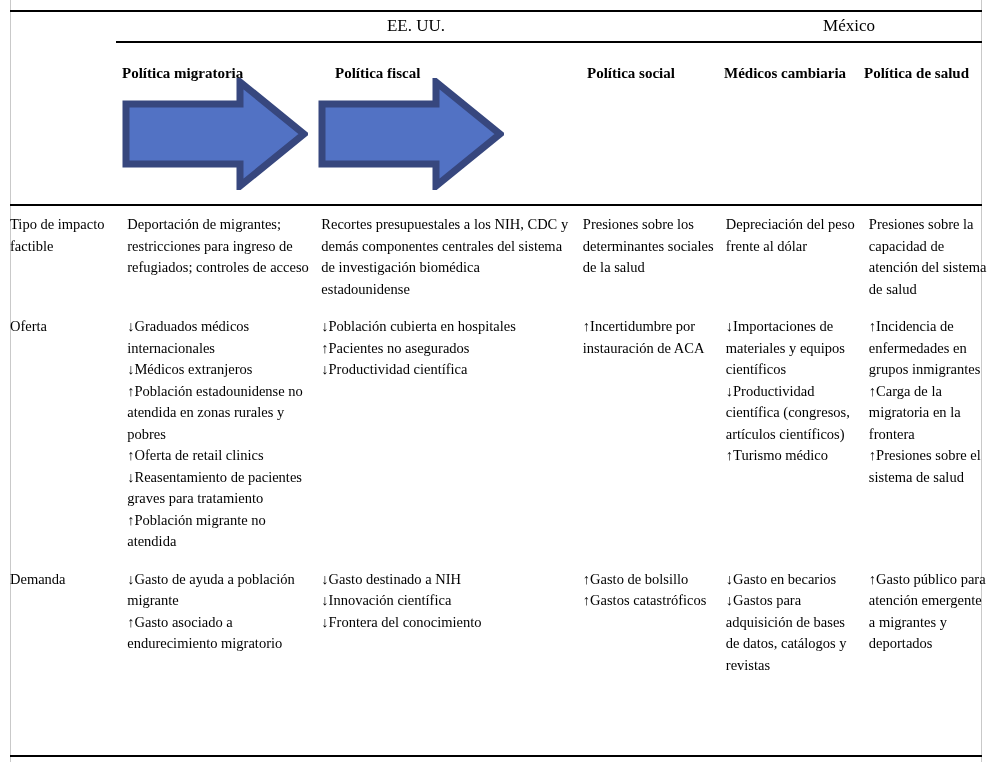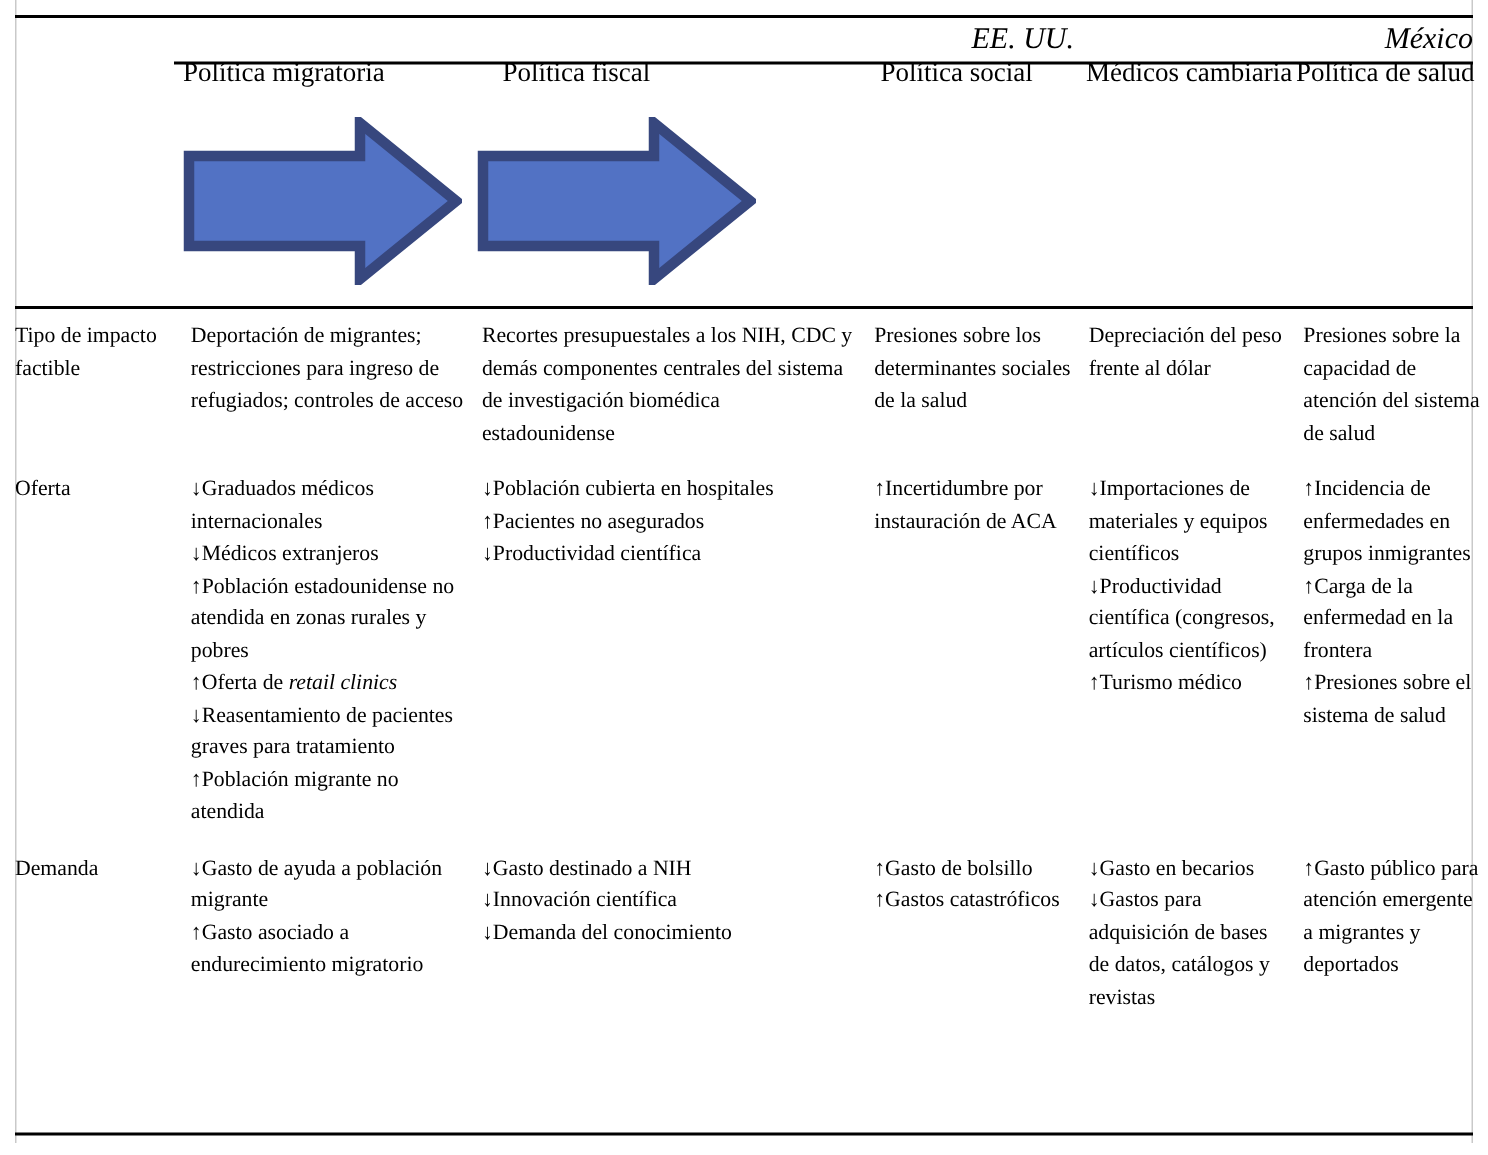--- a/index.html
+++ b/index.html
@@ -35,36 +35,36 @@
   }
   #rule-top        { left: 10px;  top: 10px;  width: 972px; height: 2px; }
   #rule-subheader  { left: 116px; top: 41px;  width: 866px; height: 2px; }
   #rule-header-bot { left: 10px;  top: 204px; width: 972px; height: 2px; }
   #rule-bottom     { left: 10px;  top: 755px; width: 972px; height: 2px; }
 
   
   .group-label {
     position: absolute;
     top: 16px;
-    font-size: 20px;
+    font-size: 17px;
     line-height: 20px;
-    text-align: right;
+    text-align: center;
     white-space: nowrap;
-    font-style: italic;
   }
   #group-eeuu   { left: 116px; width: 600px; }
   #group-mexico { left: 716px; width: 266px; }
 
   
   .col-header {
     position: absolute;
-    top: 38px;
-    font-size: 18px;
+    top: 63px;
+    font-size: 15px;
     line-height: 20px;
     white-space: nowrap;
+    font-weight: bold;
   }
 
   
   .policy-arrow {
     position: absolute;
     top: 78px;
   }
   #arrow-migratoria { left: 122px; }
   #arrow-fiscal     { left: 318px; }
 
@@ -83,21 +83,21 @@
     padding: 8px 12px 8px 0;
   }
   td.c0 { width: 110px; padding-left: 14px; }
   td.c1 { width: 190px; }
   td.c2 { width: 265px; }
   td.c3 { width: 135px; margin-top: 32px; }
   td.c4 { width: 135px; margin-top: 12px; }
   td.c5 { width: 125px; }
 
   .cell-line { display: block; }
-  .it { font-style: italic; }
+  .it { }
 </style>
 </head>
 <body>
 
 <div id="figure-frame"></div>
 
 <div class="rule" id="rule-top"></div>
 <div class="rule" id="rule-subheader"></div>
 <div class="rule" id="rule-header-bot"></div>
 <div class="rule" id="rule-bottom"></div>
@@ -163,37 +163,37 @@
       <td class="c3">
         <span class="cell-line">↑Incertidumbre por instauración de ACA</span>
       </td>
       <td class="c4">
         <span class="cell-line">↓Importaciones de materiales y equipos científicos</span>
         <span class="cell-line">↓Productividad científica (congresos, artículos científicos)</span>
         <span class="cell-line">↑Turismo médico</span>
       </td>
       <td class="c5">
         <span class="cell-line">↑Incidencia de enfermedades en grupos inmigrantes</span>
-        <span class="cell-line">↑Carga de la enfermedad en la frontera</span>
+        <span class="cell-line">↑Carga de la migratoria en la frontera</span>
         <span class="cell-line">↑Presiones sobre el sistema de salud</span>
       </td>
     </tr>
 
     <tr>
       <td class="c0">
         <span>Demanda</span>
       </td>
       <td class="c1">
         <span class="cell-line">↓Gasto de ayuda a población migrante</span>
         <span class="cell-line">↑Gasto asociado a endurecimiento migratorio</span>
       </td>
       <td class="c2">
         <span class="cell-line">↓Gasto destinado a NIH</span>
         <span class="cell-line">↓Innovación científica</span>
-        <span class="cell-line">↓Demanda del conocimiento</span>
+        <span class="cell-line">↓Frontera del conocimiento</span>
       </td>
       <td class="c3">
         <span class="cell-line">↑Gasto de bolsillo</span>
         <span class="cell-line">↑Gastos catastróficos</span>
       </td>
       <td class="c4">
         <span class="cell-line">↓Gasto en becarios</span>
         <span class="cell-line">↓Gastos para adquisición de bases de datos, catálogos y revistas</span>
       </td>
       <td class="c5">

